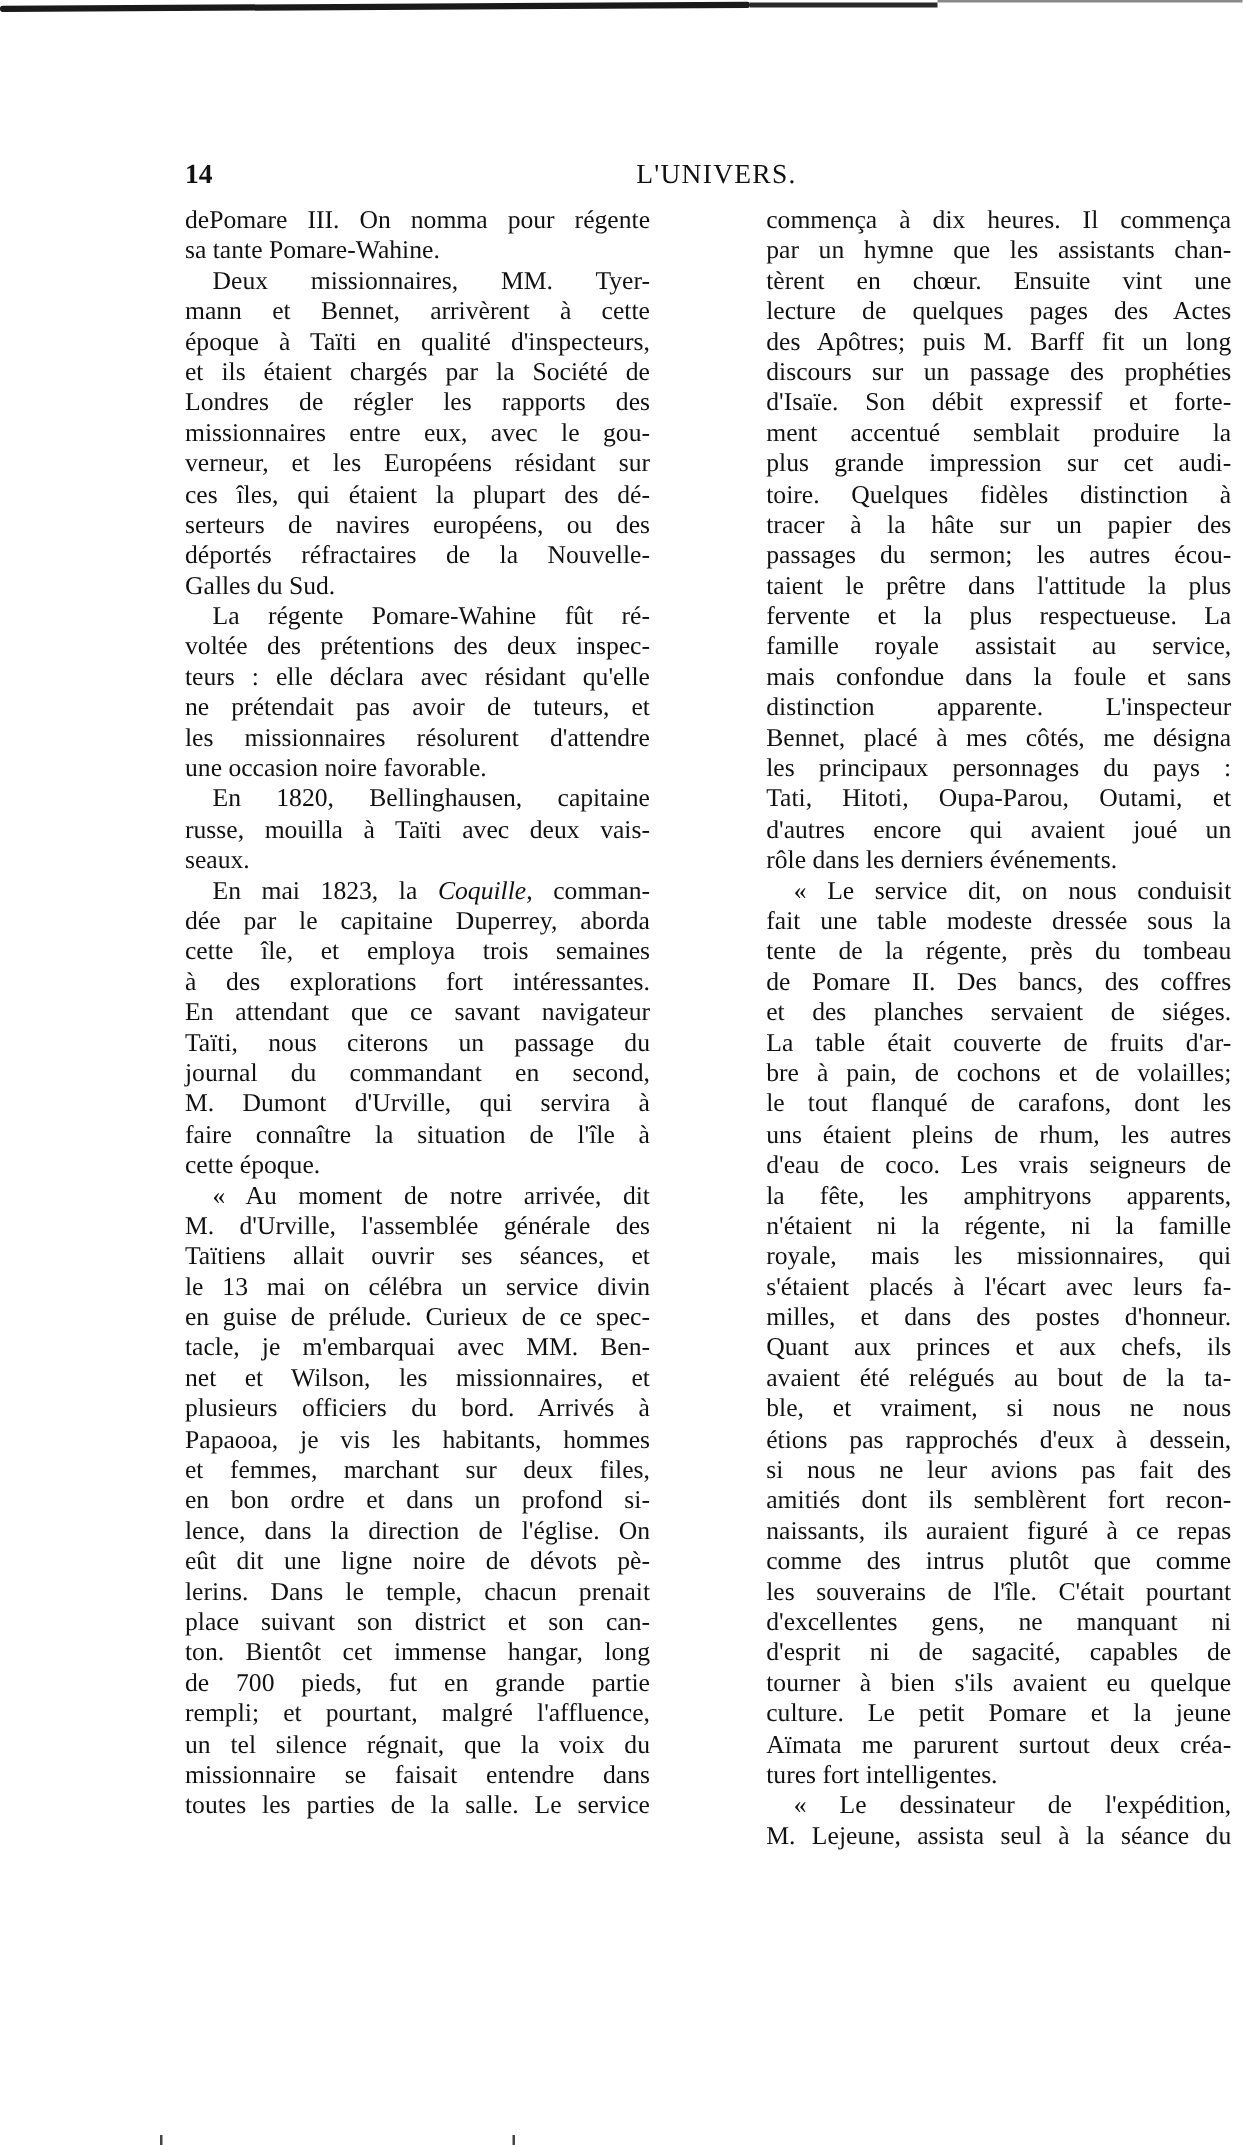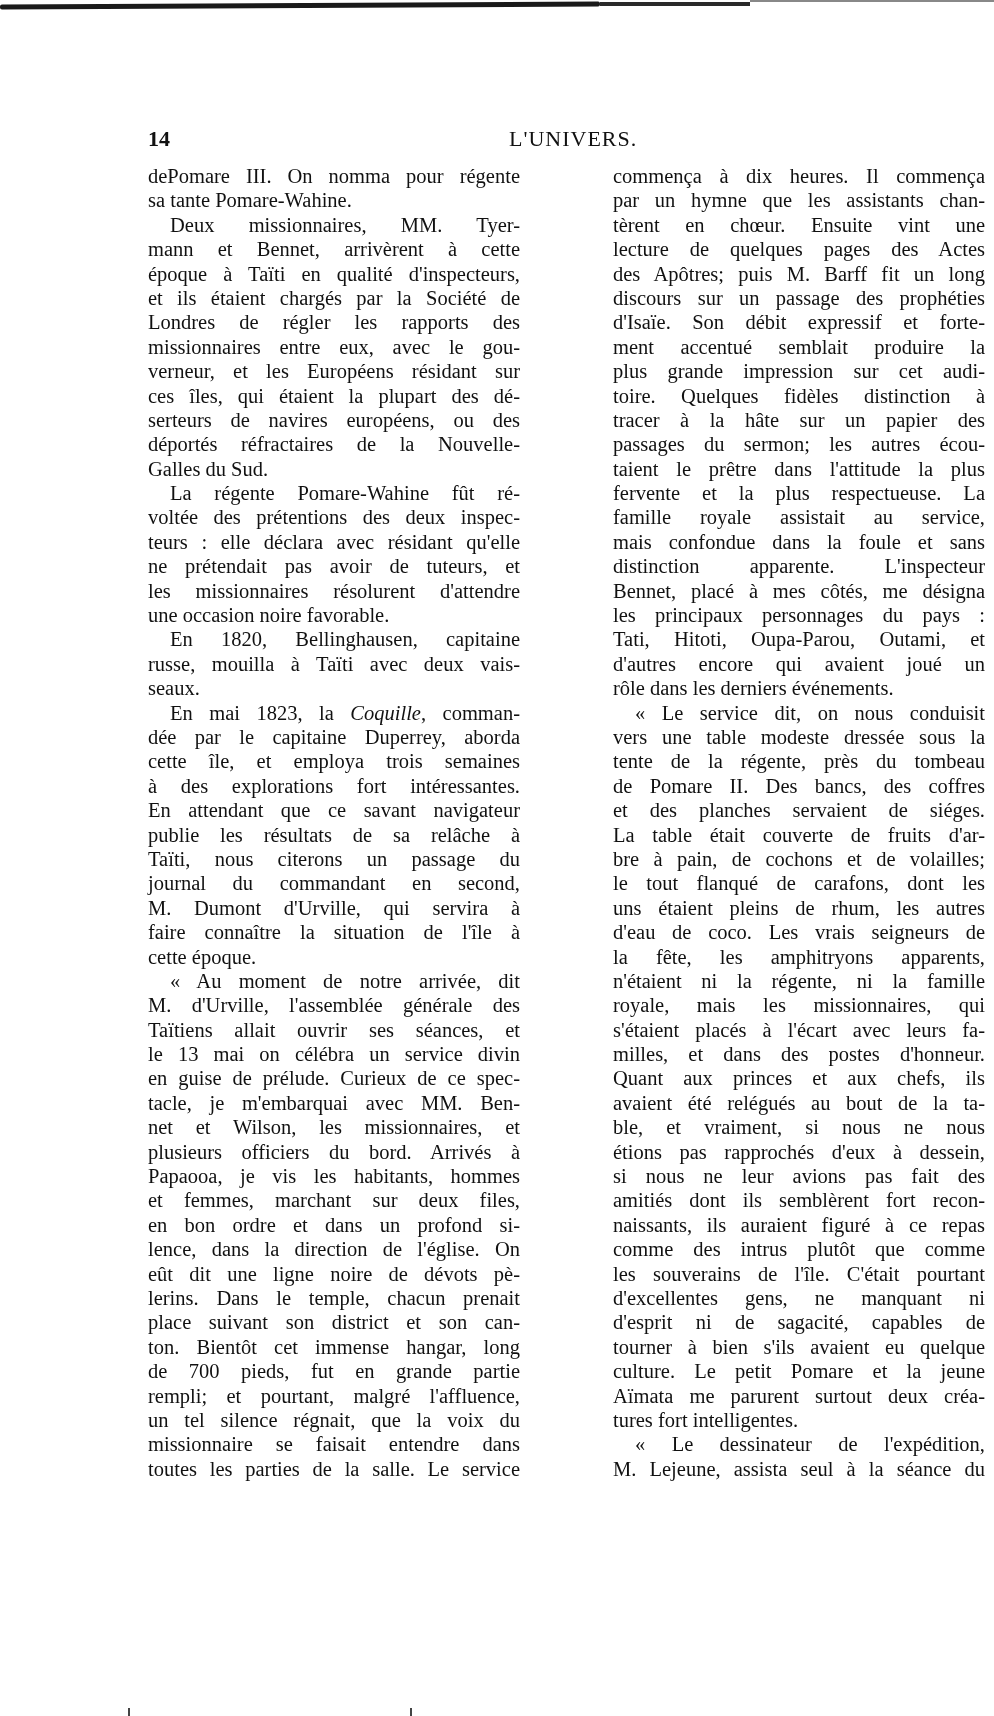--- a/index.html
+++ b/index.html
@@ -72,21 +72,20 @@
     <span class="line">les missionnaires résolurent d'attendre</span>
     <span class="line last">une occasion noire favorable.</span>
     <span class="line indent">En 1820, Bellinghausen, capitaine</span>
     <span class="line">russe, mouilla à Taïti avec deux vais-</span>
     <span class="line last">seaux.</span>
     <span class="line indent">En mai 1823, la <em>Coquille</em>, comman-</span>
     <span class="line">dée par le capitaine Duperrey, aborda</span>
     <span class="line">cette île, et employa trois semaines</span>
     <span class="line">à des explorations fort intéressantes.</span>
     <span class="line">En attendant que ce savant navigateur</span>
-    <span class="line">publie les résultats de sa relâche à</span>
     <span class="line">Taïti, nous citerons un passage du</span>
     <span class="line">journal du commandant en second,</span>
     <span class="line">M. Dumont d'Urville, qui servira à</span>
     <span class="line">faire connaître la situation de l'île à</span>
     <span class="line last">cette époque.</span>
     <span class="line indent">« Au moment de notre arrivée, dit</span>
     <span class="line">M. d'Urville, l'assemblée générale des</span>
     <span class="line">Taïtiens allait ouvrir ses séances, et</span>
     <span class="line">le 13 mai on célébra un service divin</span>
     <span class="line">en guise de prélude. Curieux de ce spec-</span>
@@ -124,21 +123,21 @@
     <span class="line">fervente et la plus respectueuse. La</span>
     <span class="line">famille royale assistait au service,</span>
     <span class="line">mais confondue dans la foule et sans</span>
     <span class="line">distinction apparente. L'inspecteur</span>
     <span class="line">Bennet, placé à mes côtés, me désigna</span>
     <span class="line">les principaux personnages du pays :</span>
     <span class="line">Tati, Hitoti, Oupa-Parou, Outami, et</span>
     <span class="line">d'autres encore qui avaient joué un</span>
     <span class="line last">rôle dans les derniers événements.</span>
     <span class="line indent">« Le service dit, on nous conduisit</span>
-    <span class="line">vers une table modeste dressée sous la</span>
+    <span class="line">fait une table modeste dressée sous la</span>
     <span class="line">tente de la régente, près du tombeau</span>
     <span class="line">de Pomare II. Des bancs, des coffres</span>
     <span class="line">et des planches servaient de siéges.</span>
     <span class="line">La table était couverte de fruits d'ar-</span>
     <span class="line">bre à pain, de cochons et de volailles;</span>
     <span class="line">le tout flanqué de carafons, dont les</span>
     <span class="line">uns étaient pleins de rhum, les autres</span>
     <span class="line">d'eau de coco. Les vrais seigneurs de</span>
     <span class="line">la fête, les amphitryons apparents,</span>
     <span class="line">n'étaient ni la régente, ni la famille</span>

